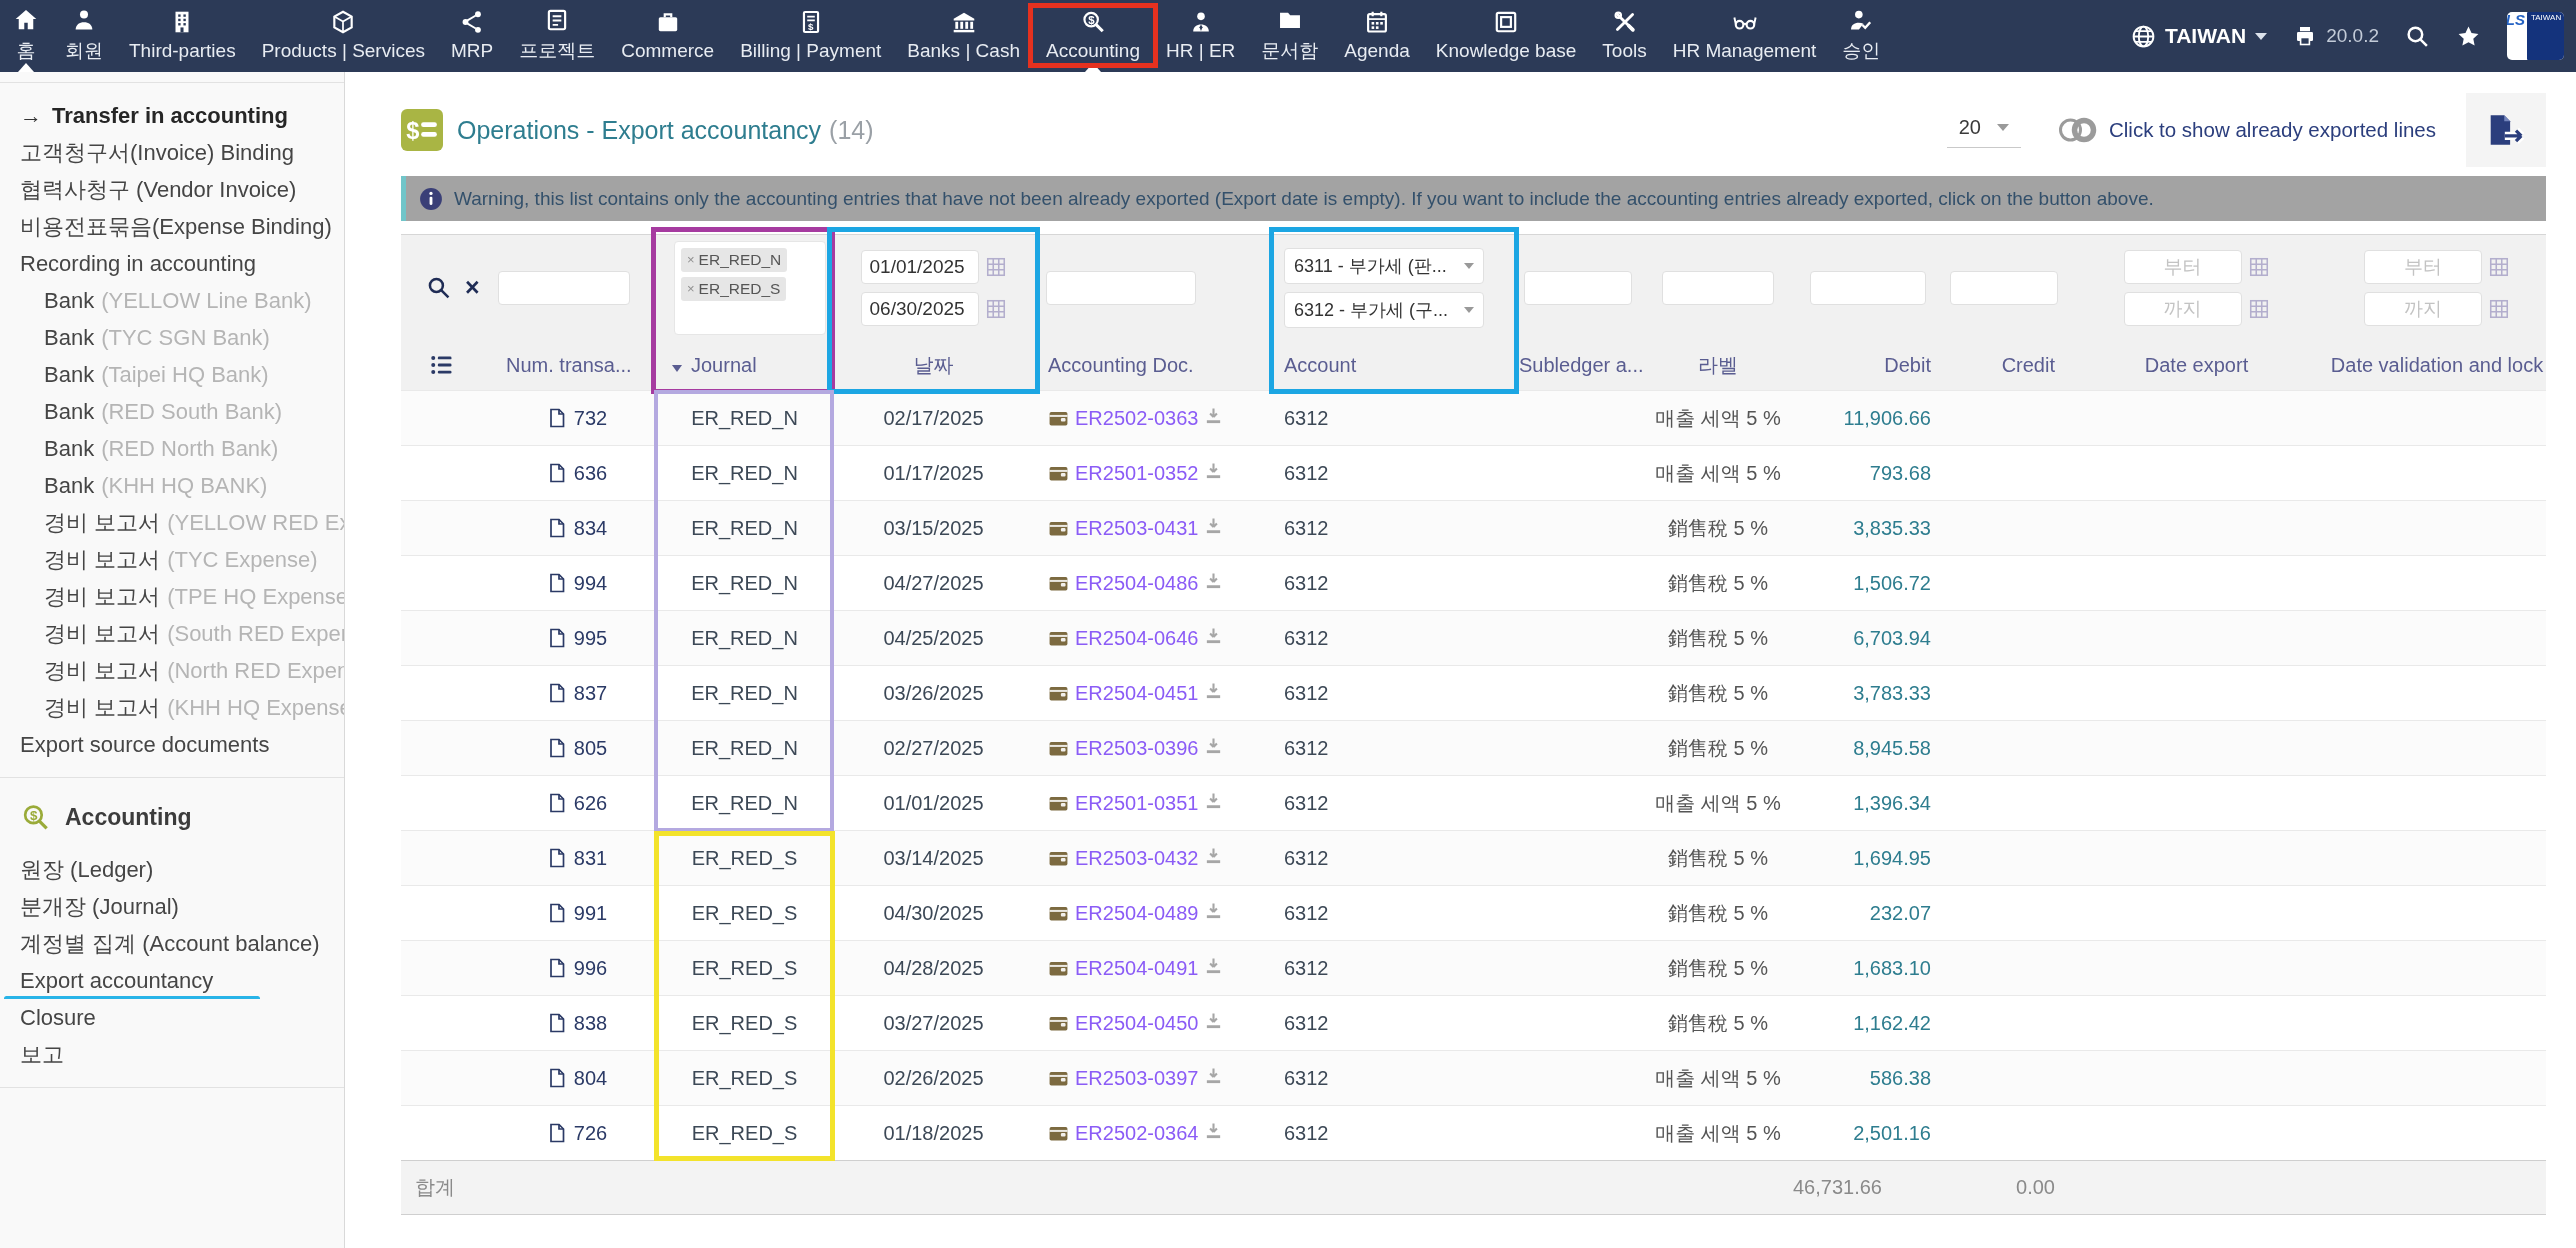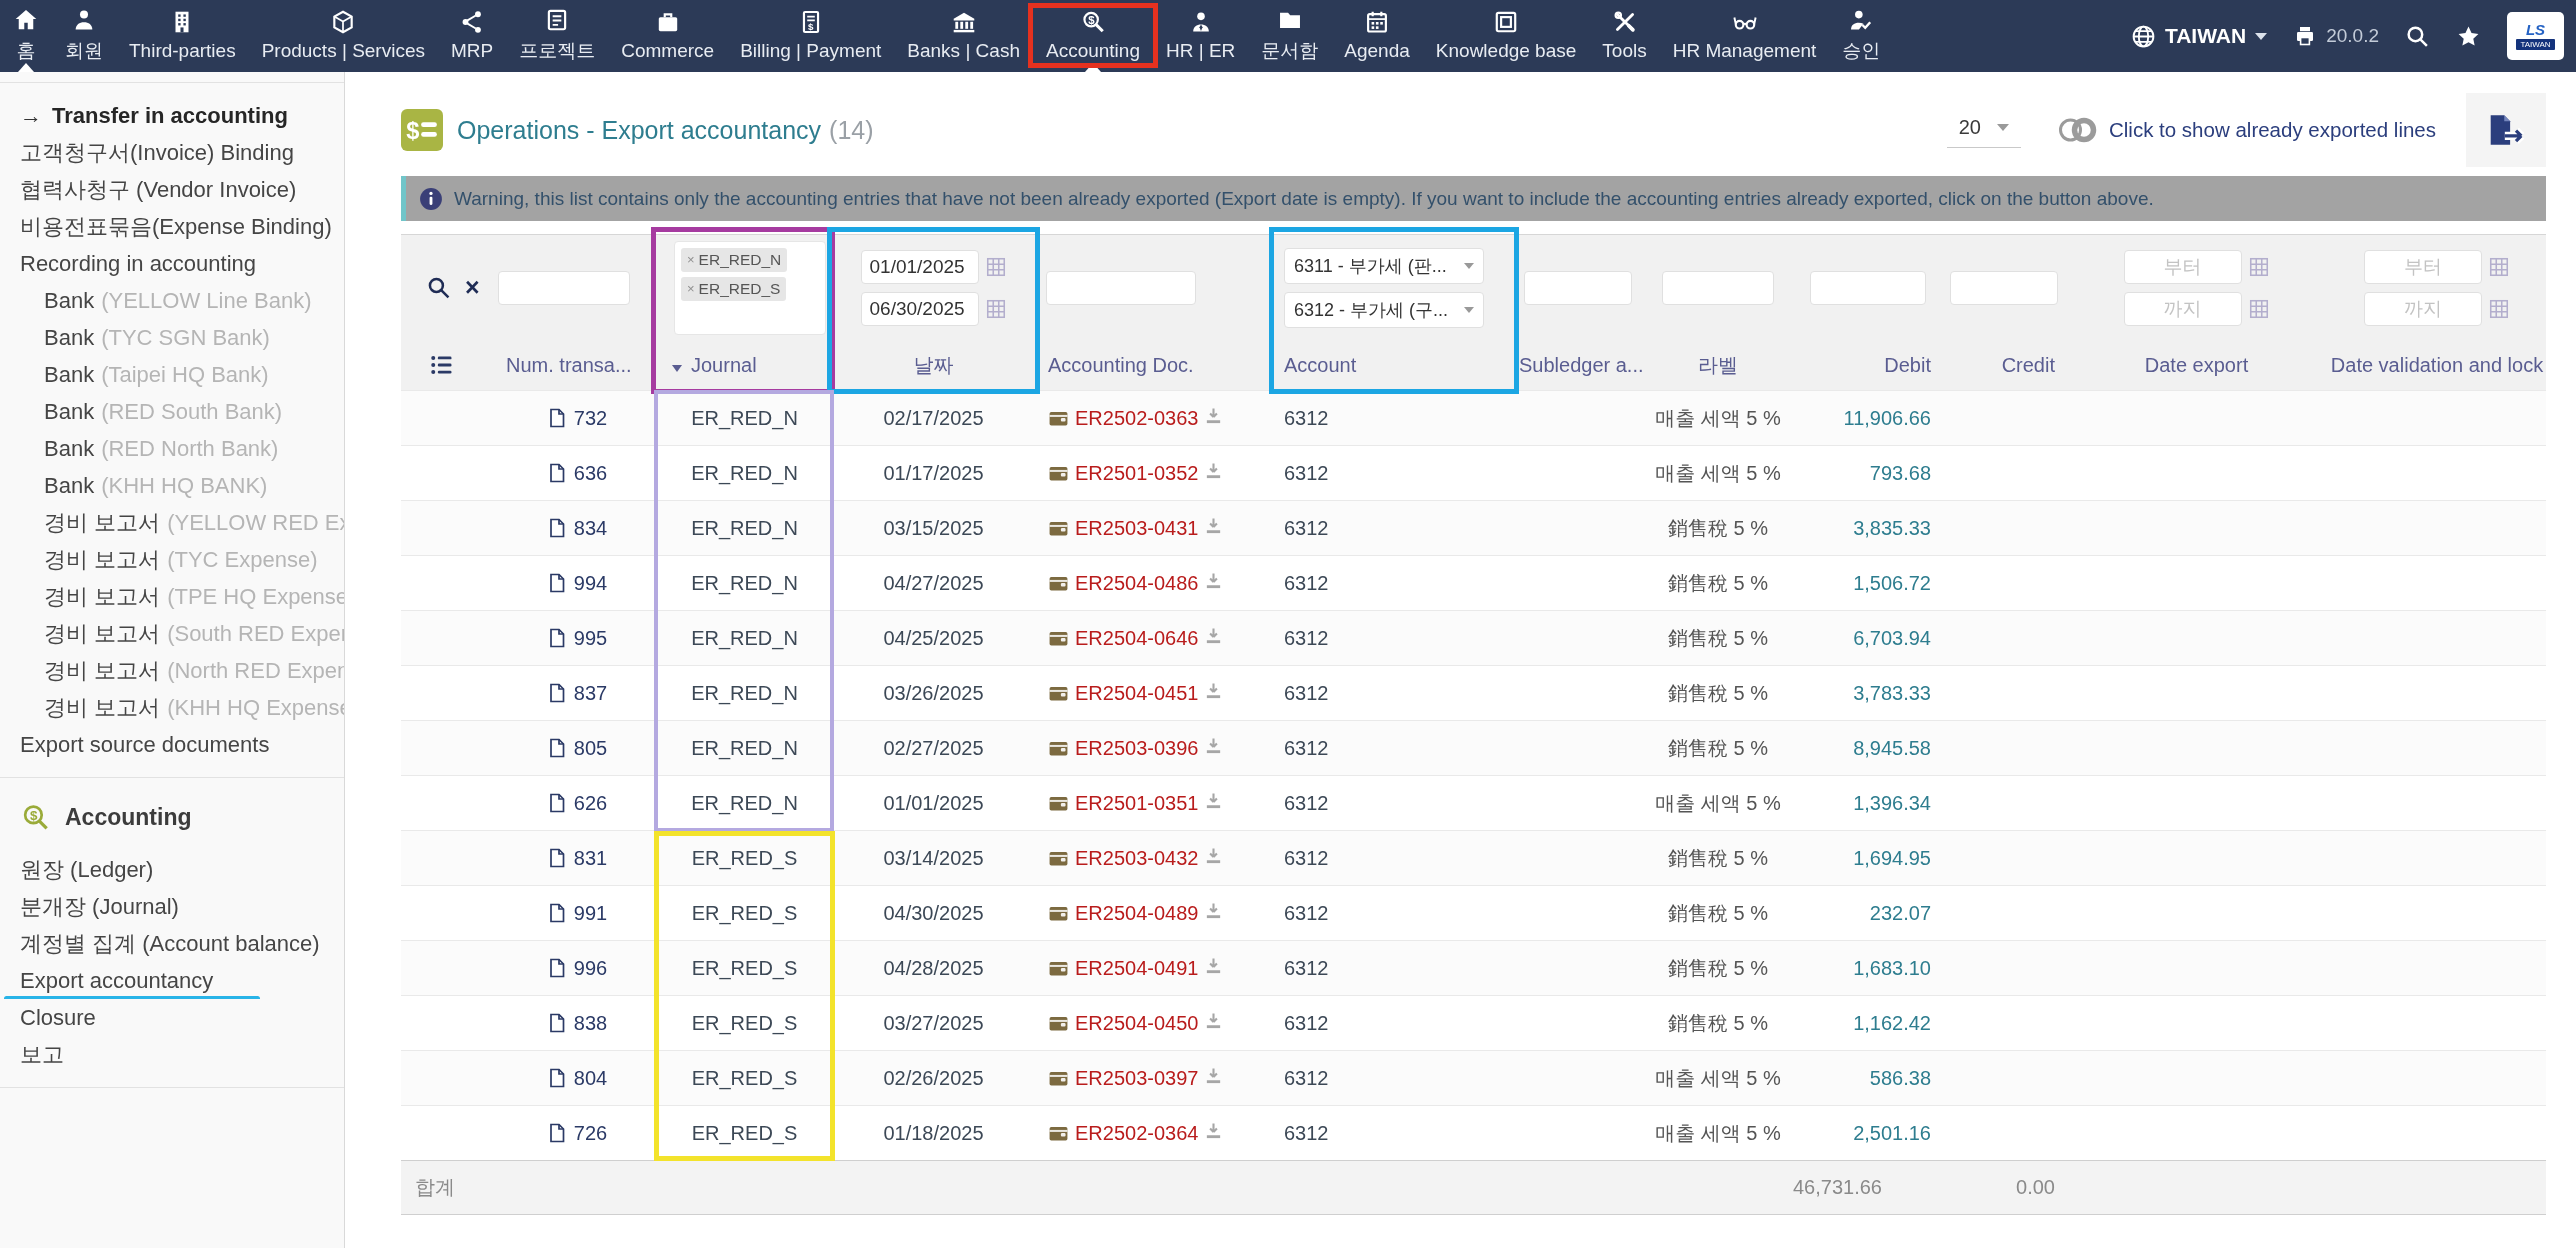--- a/index.html
+++ b/index.html
@@ -25,21 +25,21 @@
 
   .nav-right { margin-left: auto; display: flex; align-items: center; gap: 26px; padding-right: 12px; }
   .region-picker { display: flex; align-items: center; gap: 9px; color: #fff; font-size: 21px; font-weight: bold; cursor: pointer; }
   .region-picker svg { width: 25px; height: 25px; }
   .caret-down-w { width: 0; height: 0; border-left: 6px solid transparent; border-right: 6px solid transparent; border-top: 7px solid #dce2ec; }
   .version-block { display: flex; align-items: center; gap: 9px; color: #c3cbd8; font-size: 19px; }
   .version-block svg { width: 24px; height: 24px; }
   .nav-tool { width: 25px; height: 25px; cursor: pointer; }
   .nav-tool svg { width: 100%; height: 100%; }
   .company-logo { width: 57px; height: 48px; background: #fff; border-radius: 5px; display: flex;
-    flex-direction: column; align-items: center; justify-content: center; gap: 2px; overflow: hidden; cursor: pointer; }
+    flex-direction: row; justify-content: center; gap: 2px; overflow: hidden; cursor: pointer; }
   .logo-script { font-style: italic; font-weight: bold; color: #2462c4; font-size: 15px; line-height: 1; }
   .logo-strip { background: #14337c; color: #fff; font-size: 8px; padding: 1px 4px; border-radius: 1px; }
 
   
   .sidebar { position: absolute; top: 72px; left: 0; width: 345px; height: 1176px;
     background: #f9f9f9; border-right: 1px solid #d9d9d9; }
   .side-header { display: flex; align-items: center; gap: 14px; padding: 36px 0 14px 20px;
     font-size: 23px; font-weight: bold; color: #3c3c3c; }
   .side-header.second { padding-top: 14px; }
   .side-header svg { width: 31px; height: 31px; }
@@ -122,21 +122,21 @@
     border-right: 5px solid transparent; border-top: 7px solid #5a5d91; margin-right: 9px; }
 
   .body-row { height: 55px; border-top: 1px solid #e9e9e9; font-size: 20px; color: #3c4856; background: #fff; }
   .rows-container .body-row:nth-child(odd) { background: #fbfbfb; }
   .cell-num { display: flex; align-items: center; justify-content: center; gap: 7px; }
   .cell-num svg { width: 20px; height: 20px; }
   .num-link { color: #2b3a66; cursor: pointer; }
   .cell-journal, .cell-date { text-align: center; }
   .cell-doc { display: flex; align-items: center; gap: 6px; padding-left: 12px; }
   .cell-doc svg { width: 21px; height: 21px; flex: 0 0 auto; }
-  .doc-link { color: #b91c1c; cursor: pointer; white-space: nowrap; }
+  .doc-link { color: #8b5cf6; cursor: pointer; white-space: nowrap; }
   .dl-icon svg { width: 19px; height: 19px; }
   .cell-account { padding-left: 10px; }
   .cell-label { text-align: center; color: #555; white-space: nowrap; }
   .cell-debit { text-align: right; padding-right: 12px; color: #2e7d8f; }
   .cell-credit { text-align: right; padding-right: 10px; color: #2e7d8f; }
 
   .total-row { background: #f3f3f3; border-top: 1px solid #cfcfcf; border-bottom: 1px solid #cfcfcf;
     height: 55px; font-size: 20px; color: #8a8a8a; }
   .total-label { grid-column: 1 / 3; padding-left: 14px; }
   .total-debit { grid-column: 9; padding-right: 12px; }

